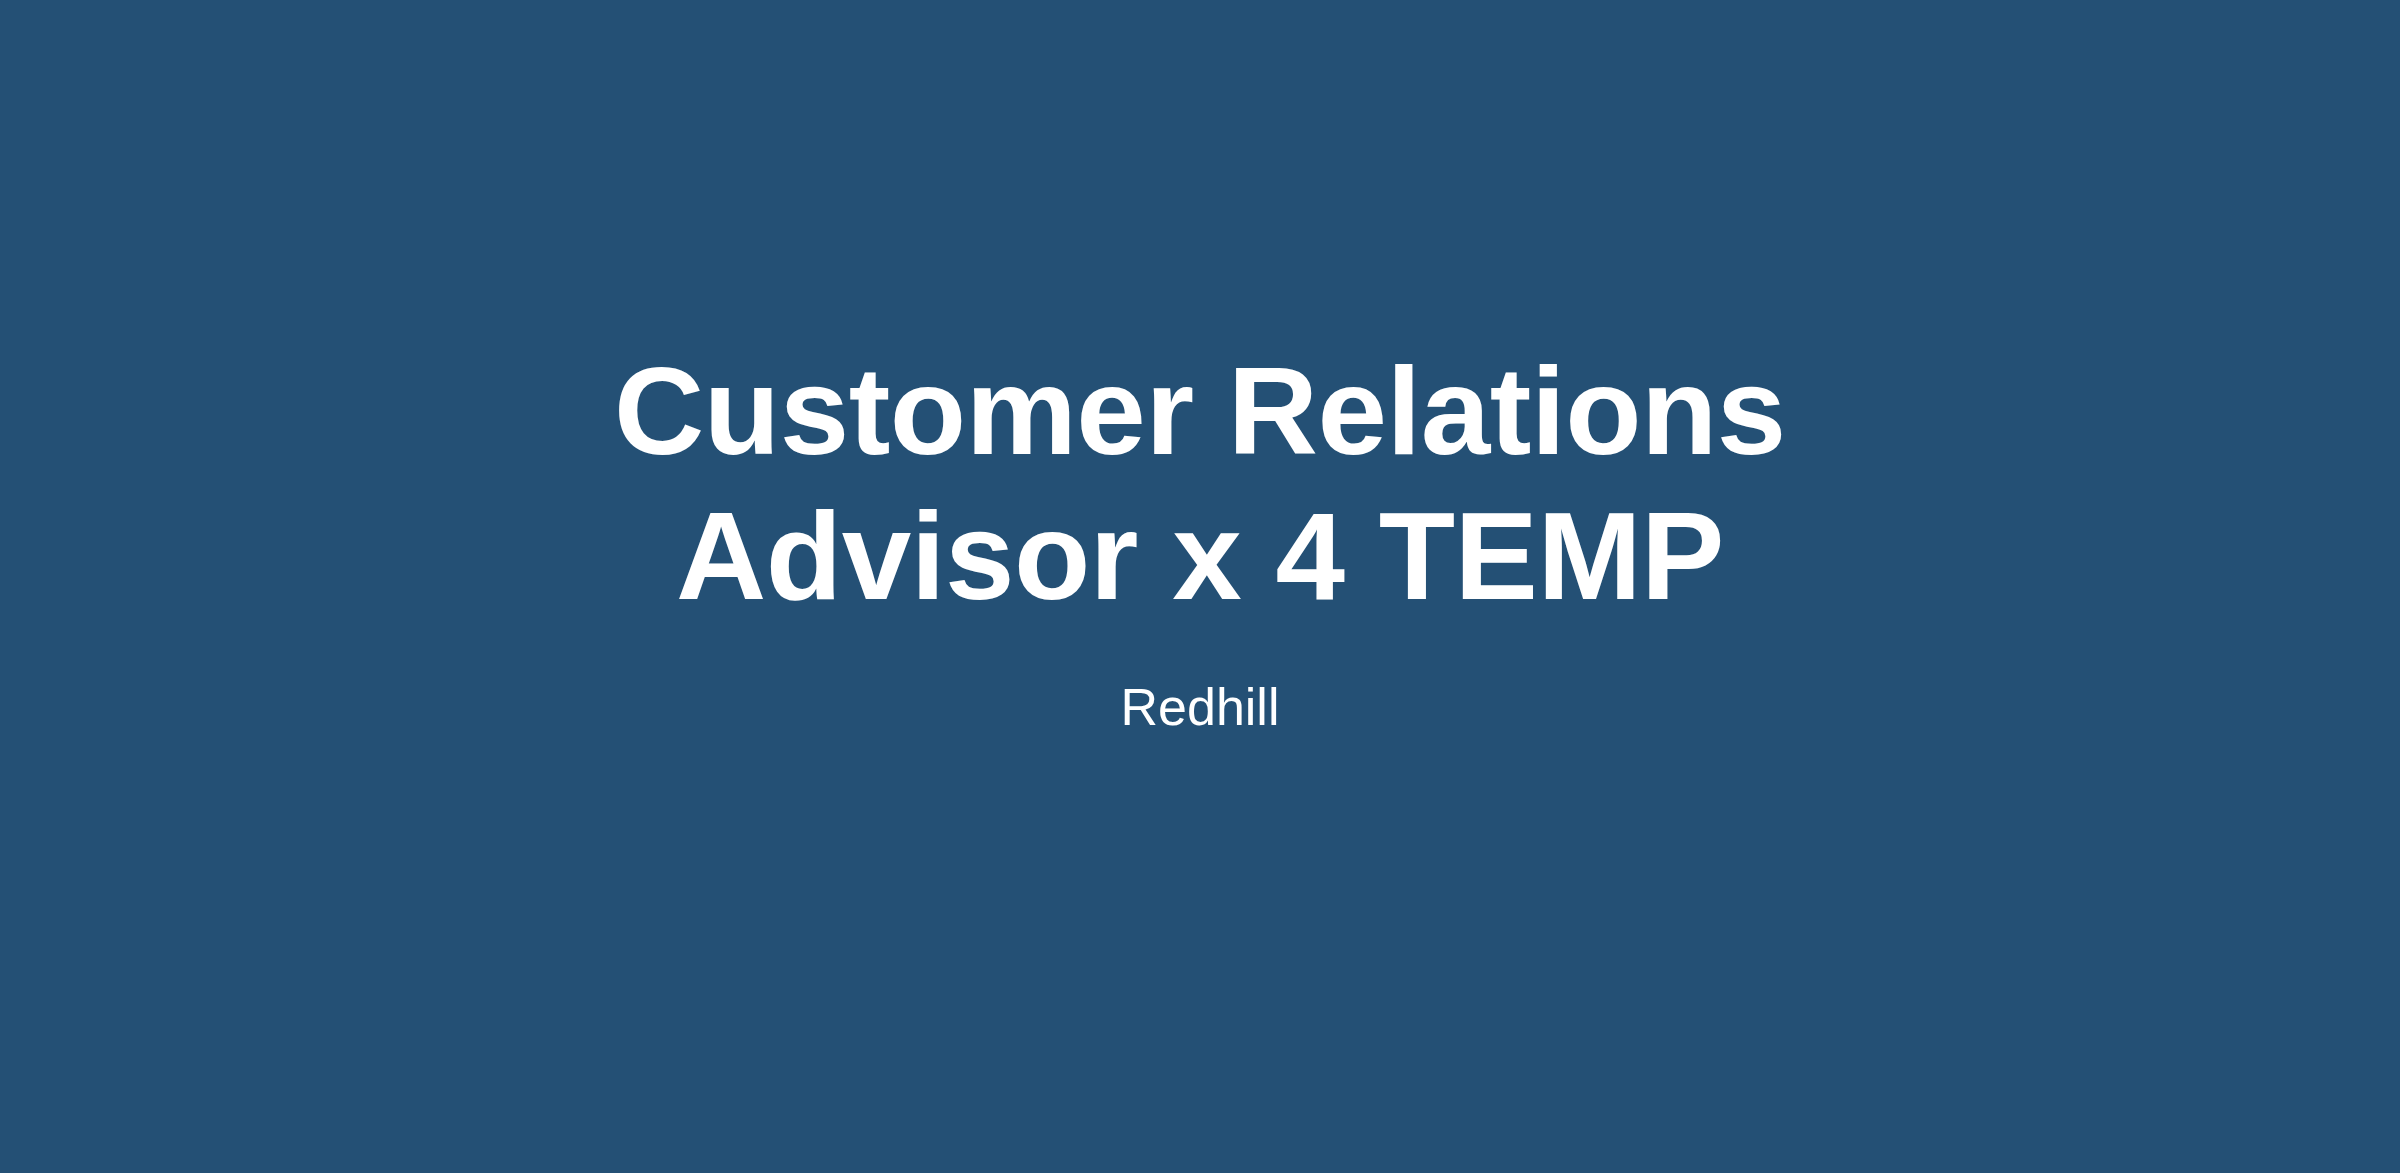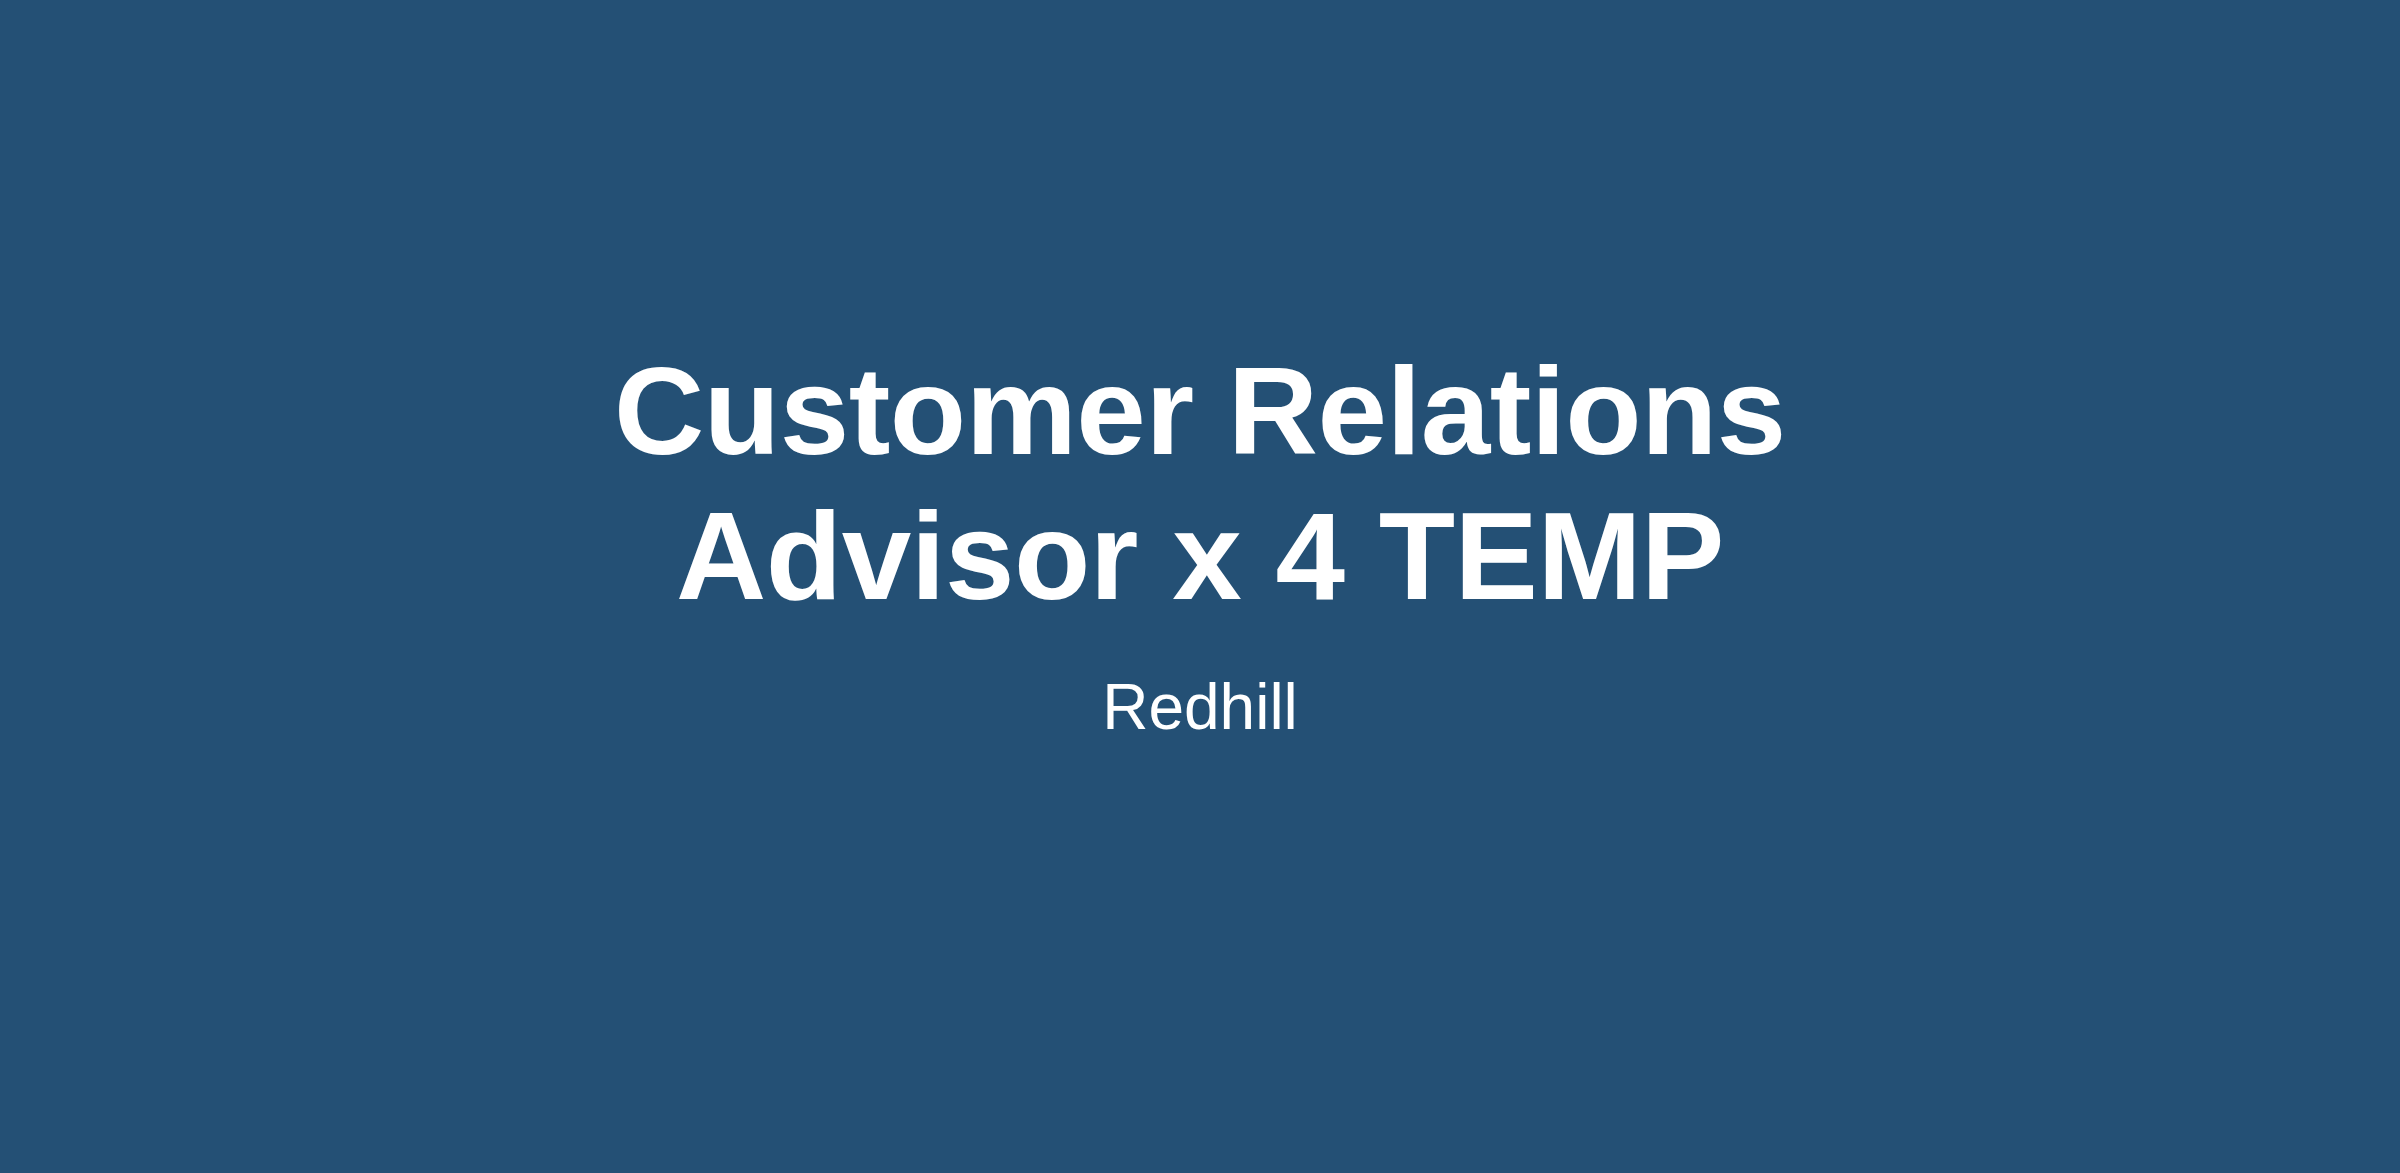--- a/index.html
+++ b/index.html
@@ -53,21 +53,21 @@
   }
 
   .job-location {
     margin: 0;
     padding: 0;
     margin-top: 32px;
     max-width: 1660px;
     text-align: center;
     font-family: "Liberation Sans", sans-serif;
     font-weight: 400;
-    font-size: 64px;
+    font-size: 52px;
     line-height: 94px;
     letter-spacing: 0px;
     color: #ffffff;
   }
 </style>
 </head>
 <body style="background: rgb(36, 80, 117);">
 
 <div class="banner" style="background: rgb(36, 80, 117);">
   <div class="banner-inner">

